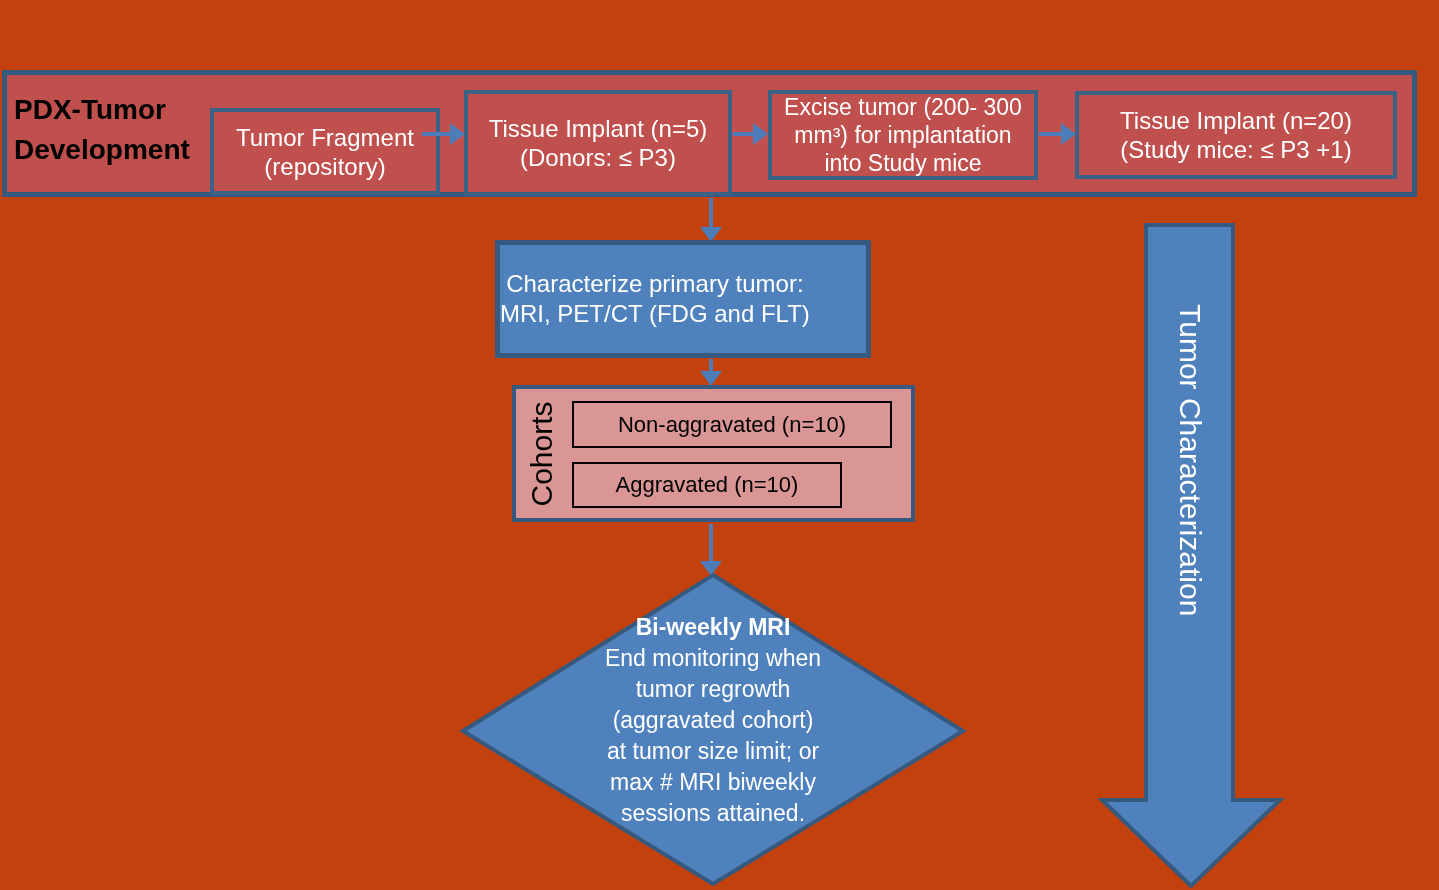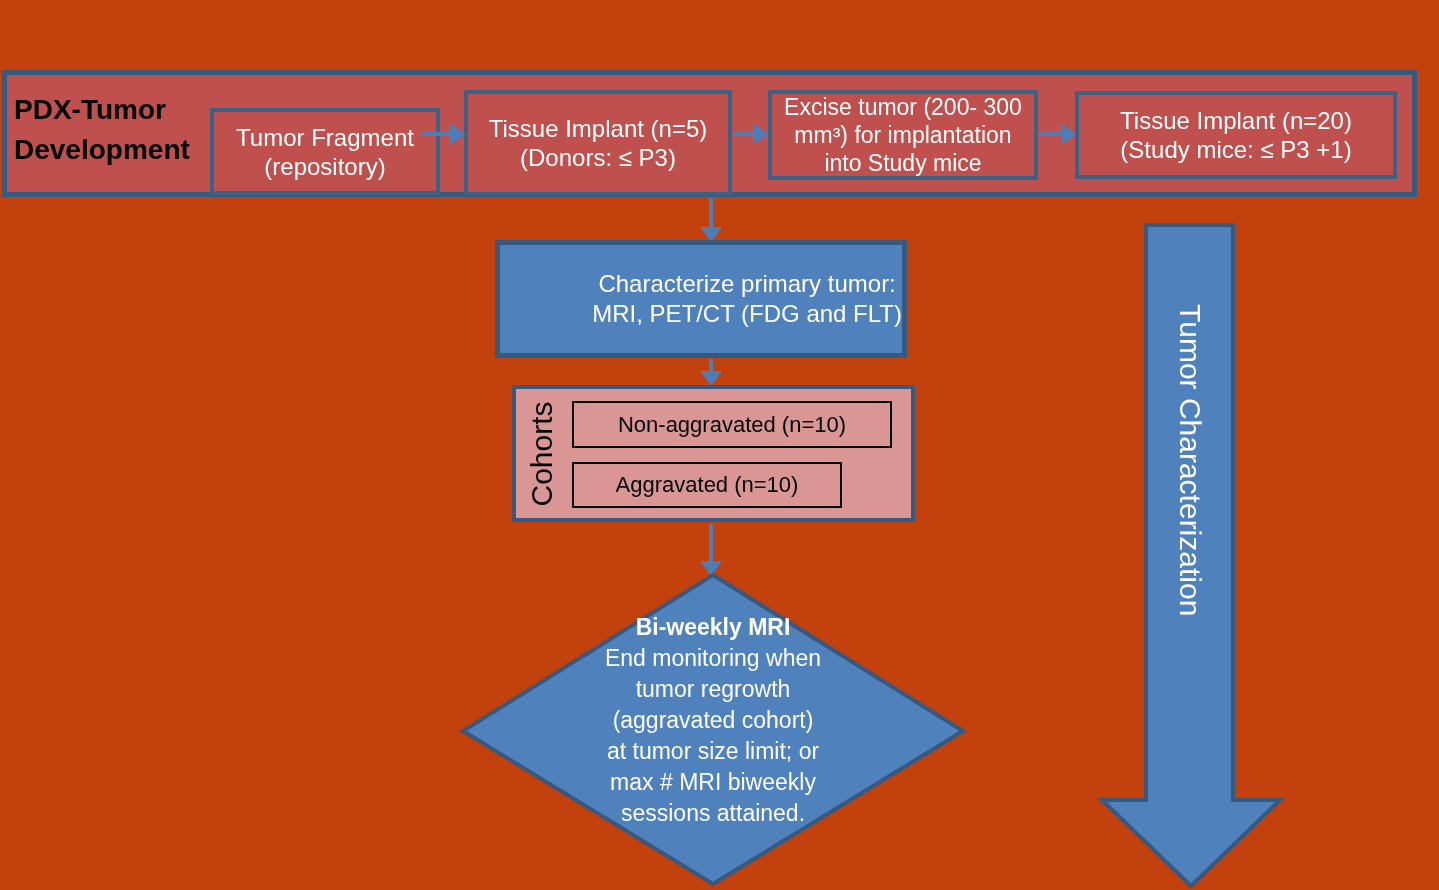--- a/index.html
+++ b/index.html
@@ -36,24 +36,24 @@
   .stem-h{position:absolute;height:4px;background:#4C7DB8;}
   .head-right{position:absolute;width:0;height:0;
     border-top:11px solid transparent;border-bottom:11px solid transparent;
     border-left:15px solid #4C7DB8;}
   .stem-v{position:absolute;width:4px;background:#4C7DB8;}
   .head-down{position:absolute;width:0;height:0;
     border-left:11px solid transparent;border-right:11px solid transparent;
     border-top:15px solid #4C7DB8;}
   
   .bluebox{
-    position:absolute;left:495px;top:240px;width:412px;height:118px;
+    position:absolute;left:495px;top:240px;width:376px;height:118px;
     background:#4F81BD;border:5px solid #36597F;box-sizing:border-box;
     color:#fff;font-size:24px;line-height:30px;
-    display:flex;align-items:center;justify-content:flex-end;text-align:center;
+    display:flex;align-items:center;justify-content:flex-start;text-align:center;
   }
   .bluebox span{white-space:pre-line;}
   
   .cohorts{
     position:absolute;left:512px;top:385px;width:403px;height:137px;
     background:#D99694;border:4px solid #36597F;box-sizing:border-box;
   }
   .cohorts-label{
     position:absolute;left:512px;top:385px;width:60px;height:137px;
     display:flex;align-items:center;justify-content:center;

